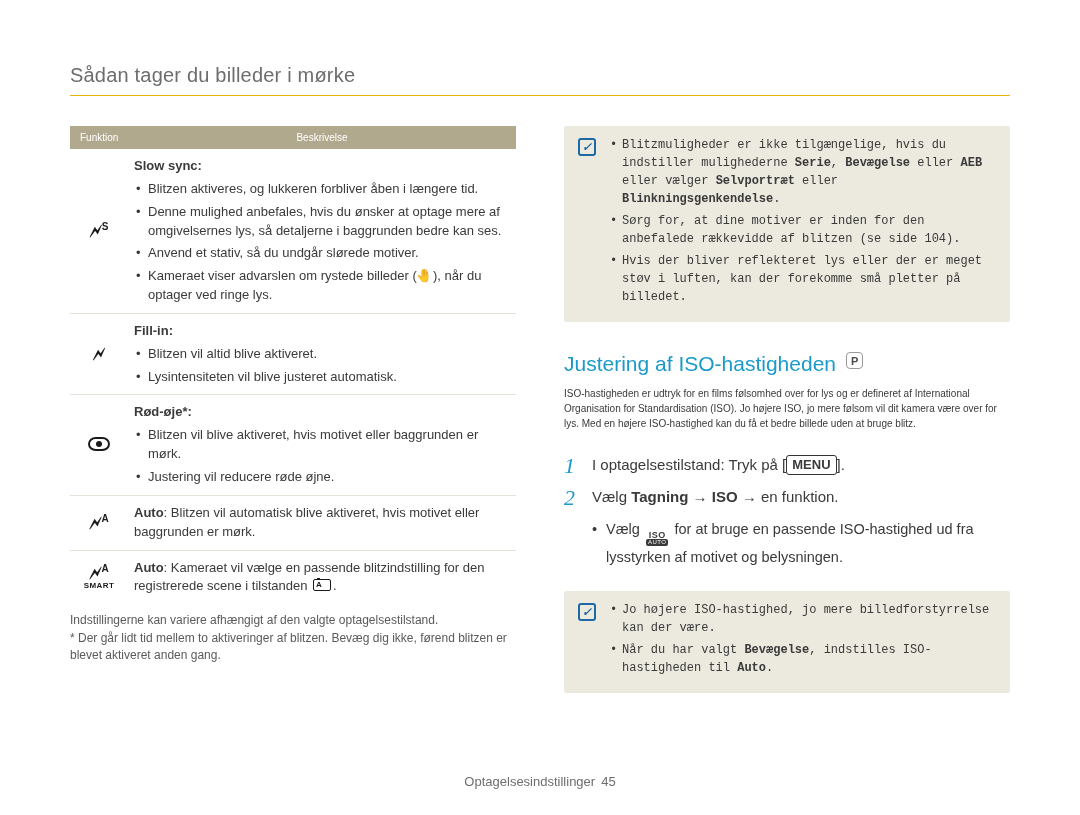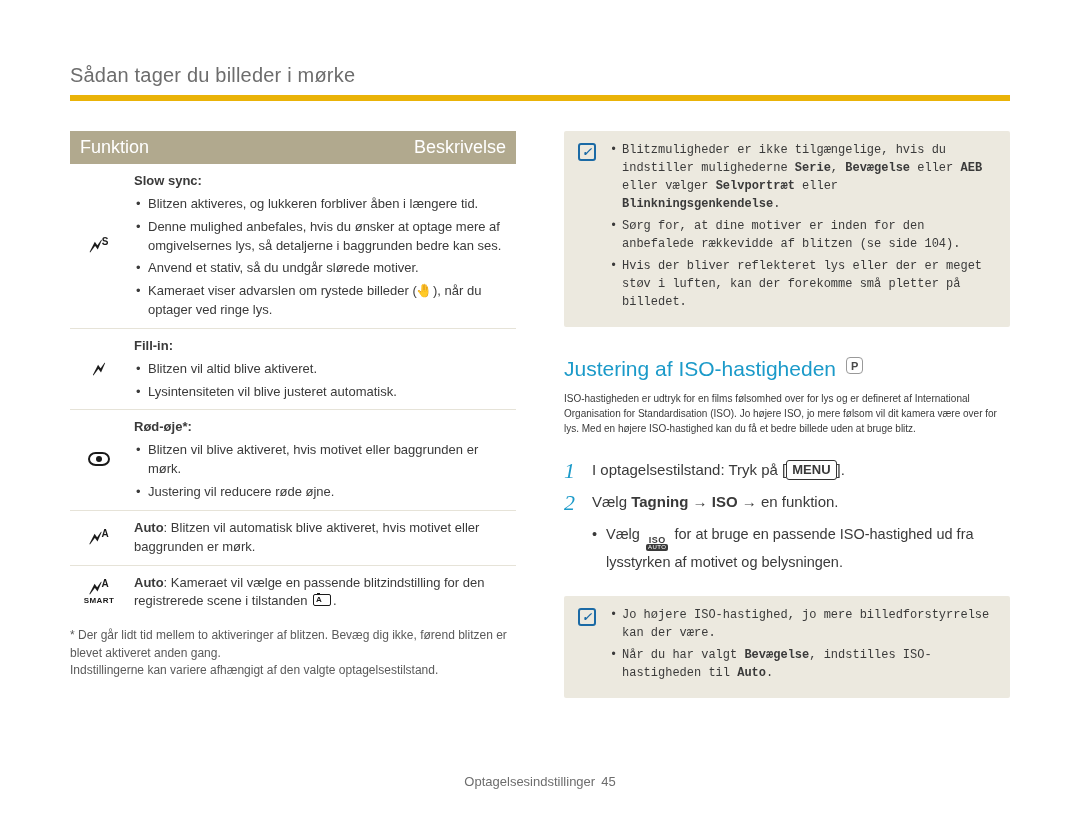--- a/index.html
+++ b/index.html
@@ -12,37 +12,37 @@
     color: #3a3a3a;
   }
   .page {
     padding: 64px 70px 0 70px;
   }
   .page-title {
     font-size: 20px;
     font-weight: 300;
     color: #6d6d6d;
     padding-bottom: 8px;
-    border-bottom: 6px solid #eab308;
+    border-bottom: 1px solid #eab308;
     letter-spacing: 0.2px;
   }
   .columns {
     display: flex;
     gap: 48px;
     margin-top: 30px;
   }
   .col { flex: 1; min-width: 0; }
   
   table { width: 100%; border-collapse: collapse; table-layout: fixed; }
   th {
     background: #b1a98e;
     color: #fff;
     font-weight: 400;
-    font-size: 18px;
-    text-align: right;
+    font-size: 10px;
+    text-align: center;
     padding: 6px 10px;
   }
   th.fn-col { width: 58px; }
   td {
     border-bottom: 1px solid #e6e3d8;
     padding: 8px 6px;
     vertical-align: top;
     font-size: 13px;
     line-height: 1.45;
     color: #3a3a3a;
@@ -265,22 +265,22 @@
                 </span>
             </td>
             <td>
               <b>Auto</b><span>: Kameraet vil vælge en passende blitzindstilling for den registrerede scene i tilstanden </span><span class="scene-icon"></span>.
             </td>
           </tr>
         </tbody>
       </table>
 
       <div class="footnote">
+        <span class="note-line">Indstillingerne kan variere afhængigt af den valgte optagelsestilstand.</span>
         <span class="note-line">* Der går lidt tid mellem to aktiveringer af blitzen. Bevæg dig ikke, førend blitzen er blevet aktiveret anden gang.</span>
-        <span class="note-line">Indstillingerne kan variere afhængigt af den valgte optagelsestilstand.</span>
       </div>
     </div>
 
     <div class="col">
       <div class="note-box">
         <div class="note-icon">✓</div>
         <ul>
           <li>
             <span>Blitzmuligheder er ikke tilgængelige, hvis du indstiller mulighederne </span><b>Serie</b><span>, </span><b>Bevægelse</b><span> eller </span><b>AEB</b><span> eller vælger </span><b>Selvportræt</b><span> eller </span><b>Blinkningsgenkendelse</b><span>.</span>
           </li>

